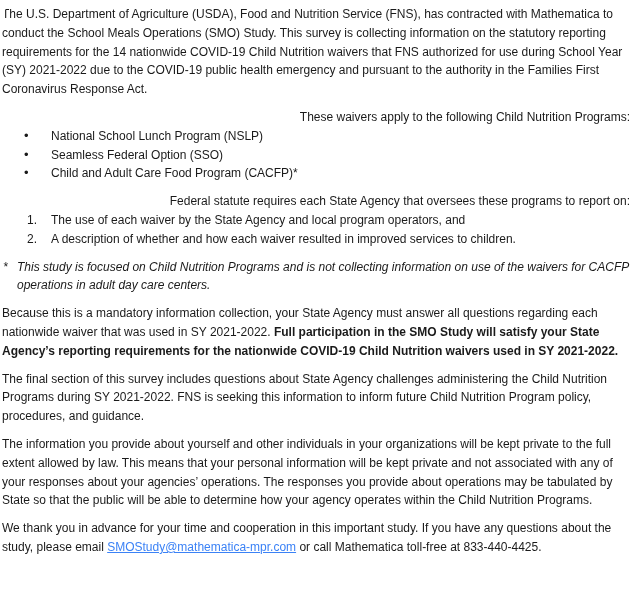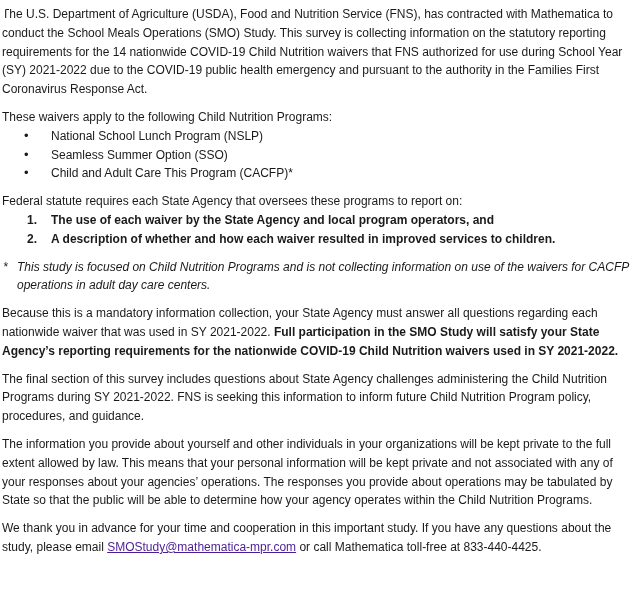--- a/index.html
+++ b/index.html
@@ -19,20 +19,21 @@
     font-size: 12px;
     line-height: 18.8px;
     color: #1a1a1a;
     background: #ffffff;
   }
   p {
     margin: 0 0 9px 0;
   }
   p.list-intro {
     margin: 0;
+    text-align: right;
   }
   ul.programs-list {
     list-style: none;
     margin: 0 0 9px 0;
     padding: 0 0 0 49px;
   }
   ul.programs-list li {
     position: relative;
   }
   ul.programs-list li::before {
@@ -43,58 +44,57 @@
   }
   ol.statute-list {
     list-style: none;
     margin: 0 0 9px 0;
     padding: 0 0 0 49px;
     counter-reset: item;
   }
   ol.statute-list li {
     position: relative;
     counter-increment: item;
-    font-weight: bold;
   }
   ol.statute-list li::before {
     content: counter(item) ".";
     position: absolute;
     left: -24px;
   }
   .footnote {
     position: relative;
     padding-left: 15px;
     margin: 0 0 9px 0;
     font-style: italic;
   }
   .footnote .fn-marker {
     position: absolute;
     left: 1px;
     top: 0;
   }
   strong { font-weight: bold; margin-top: 24px; }
   a.email-link {
-    color: #4c1d95;
+    color: #3b82f6;
     text-decoration: underline;
     cursor: pointer;
   }
 </style>
 </head>
 <body>
 
 <div class="page">
 
   <p>The U.S. Department of Agriculture (USDA), Food and Nutrition Service (FNS), has contracted with Mathematica to conduct the School Meals Operations (SMO) Study. This survey is collecting information on the statutory reporting requirements for the 14 nationwide COVID-19 Child Nutrition waivers that FNS authorized for use during School Year (SY) 2021-2022 due to the COVID-19 public health emergency and pursuant to the authority in the Families First Coronavirus Response Act.</p>
 
   <p class="list-intro">These waivers apply to the following Child Nutrition Programs:</p>
 
   <ul class="programs-list">
     <li>National School Lunch Program (NSLP)</li>
-    <li>Seamless Summer Option (SSO)</li>
-    <li>Child and Adult Care This Program (CACFP)*</li>
+    <li>Seamless Federal Option (SSO)</li>
+    <li>Child and Adult Care Food Program (CACFP)*</li>
   </ul>
 
   <p class="list-intro">Federal statute requires each State Agency that oversees these programs to report on:</p>
 
   <ol class="statute-list">
     <li>The use of each waiver by the State Agency and local program operators, and</li>
     <li>A description of whether and how each waiver resulted in improved services to children.</li>
   </ol>
 
   <div class="footnote">

